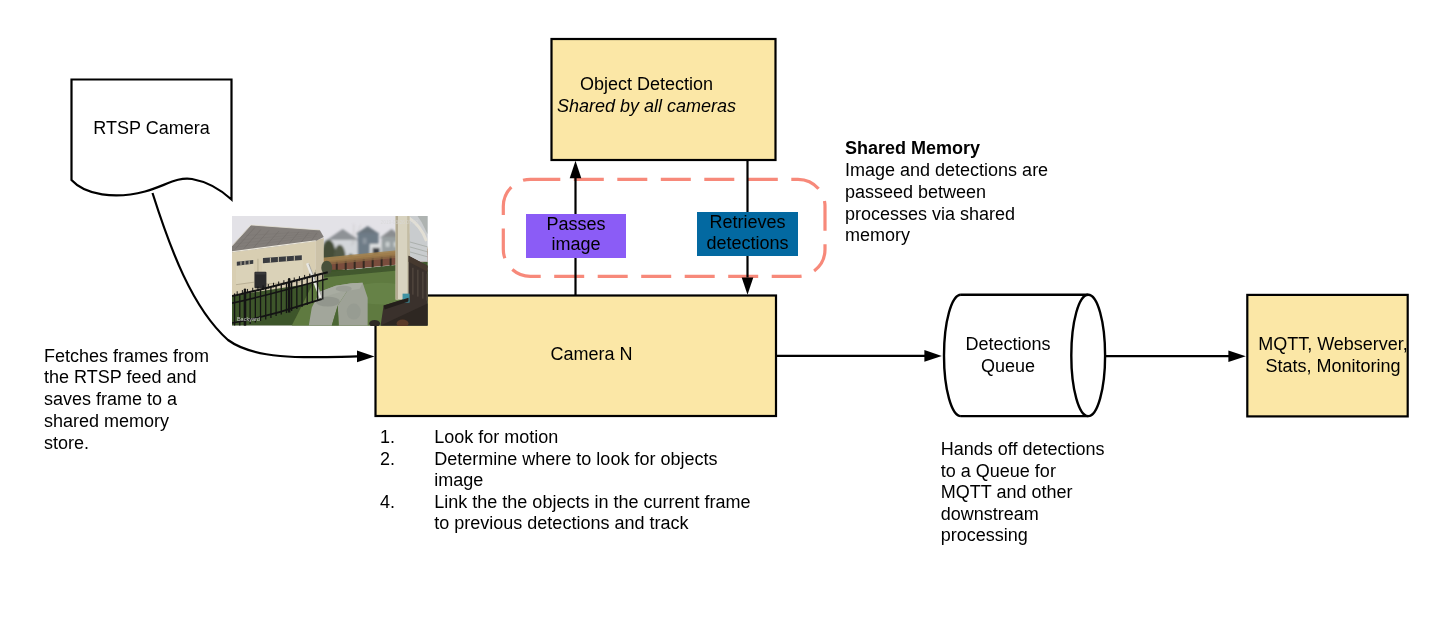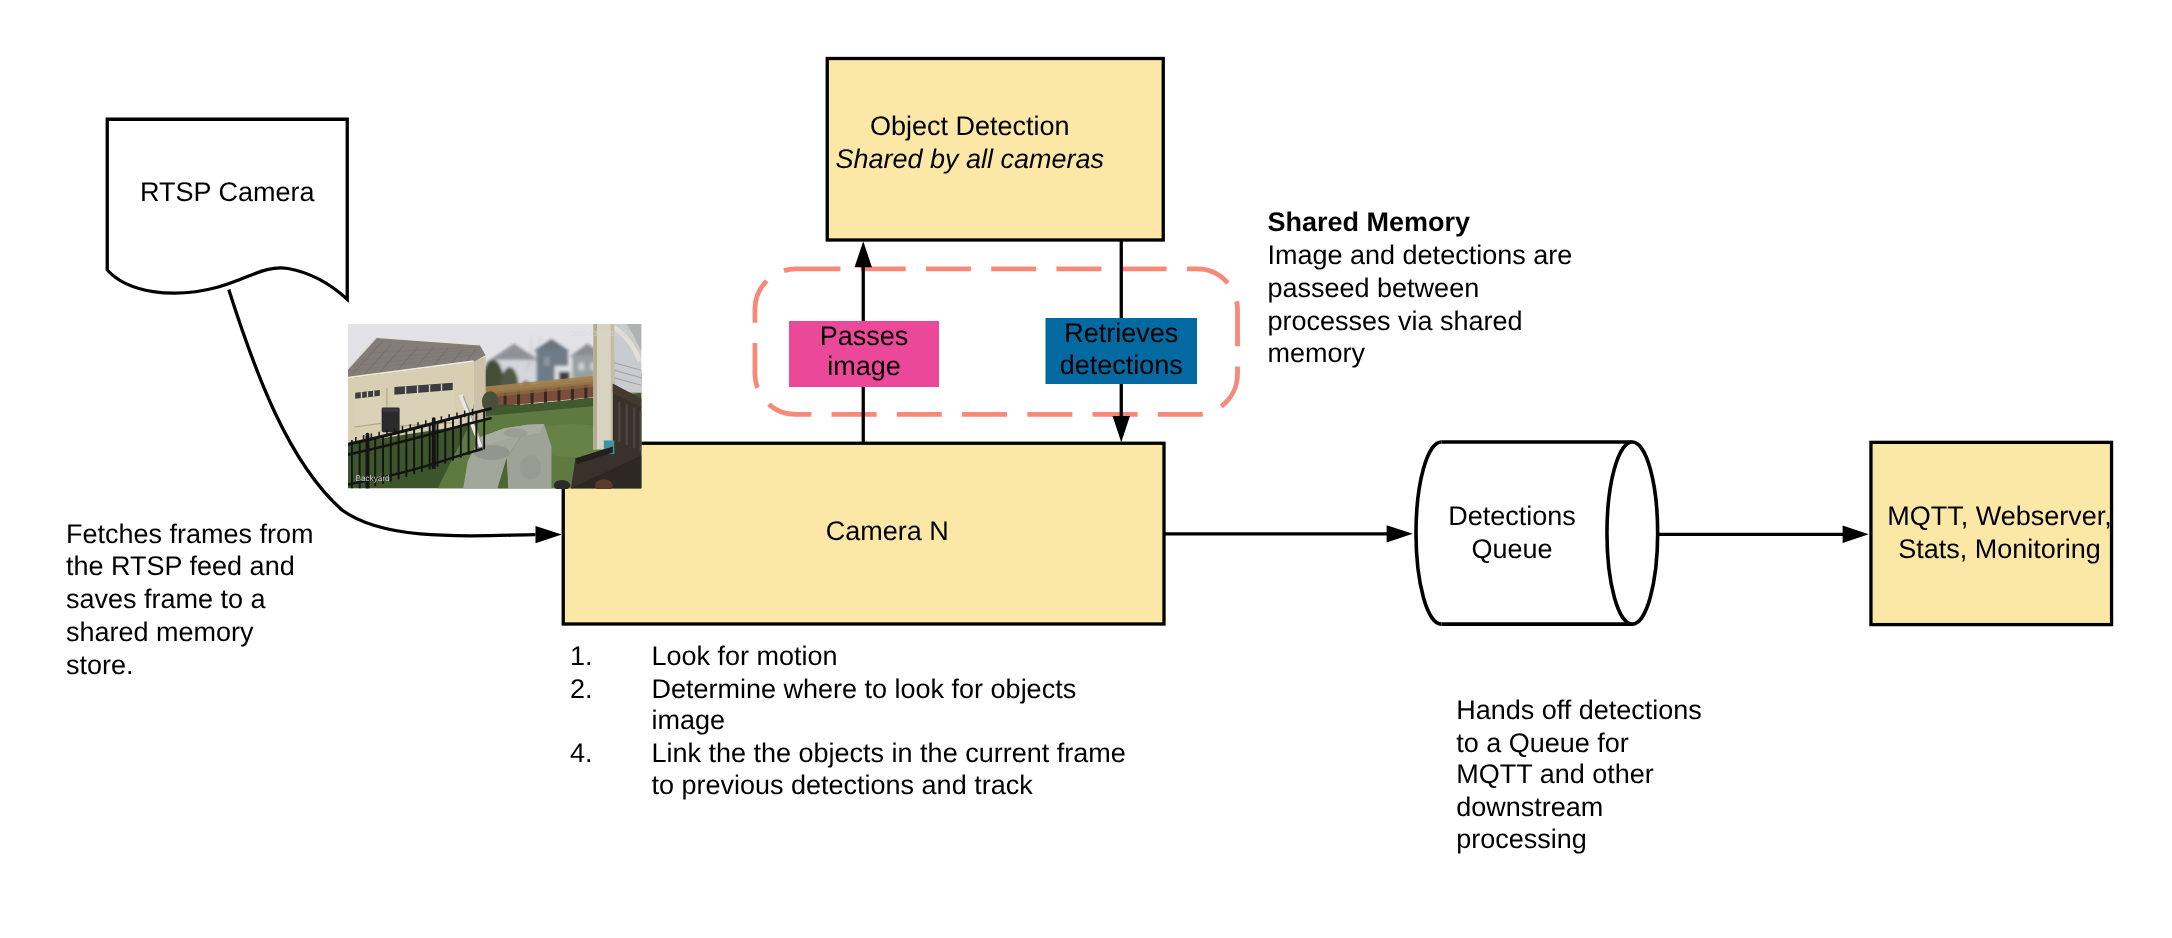--- a/index.html
+++ b/index.html
@@ -40,39 +40,39 @@
   <line x1="960.9" y1="294.7" x2="1088.2" y2="294.7" stroke="#000" stroke-width="2.4"></line>
   <line x1="960.9" y1="416.1" x2="1088.2" y2="416.1" stroke="#000" stroke-width="2.4"></line>
   <path d="M960.9,294.7 A16.9,60.7 0 0 0 960.9,416.1" fill="none" stroke="#000" stroke-width="2.4"></path>
   <ellipse cx="1088.2" cy="355.4" rx="16.9" ry="60.7" fill="#fff" stroke="#000" stroke-width="2.4"></ellipse>
 </svg>
 
 <div class="t c" style="left:71.5px;top:118.3px;width:160px;">RTSP Camera</div>
 <div class="t c" style="left:551.5px;top:73px;width:190px;line-height:22.3px;">Object Detection
 <i>Shared by all cameras</i></div>
 <div class="t c" style="left:375.5px;top:344.2px;width:432px;">Camera N</div>
-<div class="t c" style="left:526px;top:213.8px;width:100px;line-height:20.4px;background:#ec4899;padding-bottom:3px;">Passes
+<div class="t c" style="left:526px;top:213.8px;width:100px;line-height:20.4px;background:#8b5cf6;padding-bottom:3px;">Passes
 image</div>
 <div class="t c" style="left:697px;top:212.4px;width:101px;line-height:20.4px;background:#0369a1;padding-bottom:3px;">Retrieves
 detections</div>
 <div class="t" style="left:845px;top:138.3px;line-height:21.8px;"><b>Shared Memory</b>
 Image and detections are
 passeed between
 processes via shared
 memory</div>
 <div class="t" style="left:44px;top:345.7px;">Fetches frames from
 the RTSP feed and
 saves frame to a
 shared memory
 store.</div>
 <div class="t c" style="left:938px;top:333.3px;width:140px;line-height:22px;">Detections
 Queue</div>
 <div class="t c" style="left:1253px;top:333.3px;width:160px;line-height:22.1px;">MQTT, Webserver,
 Stats, Monitoring</div>
-<div class="t" style="left:940.8px;top:463px;line-height:21.6px;margin-left:30px;">Hands off detections
+<div class="t" style="left:940.8px;top:439px;line-height:21.6px;">Hands off detections
 to a Queue for
 MQTT and other
 downstream
 processing</div>
 
 <div class="t" style="left:380px;top:427.4px;line-height:21.5px;white-space:normal;width:420px;">
 <div><span style="display:inline-block;width:54.3px;">1.</span>Look for motion</div>
 <div><span style="display:inline-block;width:54.3px;">2.</span>Determine where to look for objects</div>
 <div><span style="display:inline-block;width:54.3px;"></span>image</div>
 <div><span style="display:inline-block;width:54.3px;">4.</span>Link the the objects in the current frame</div>

